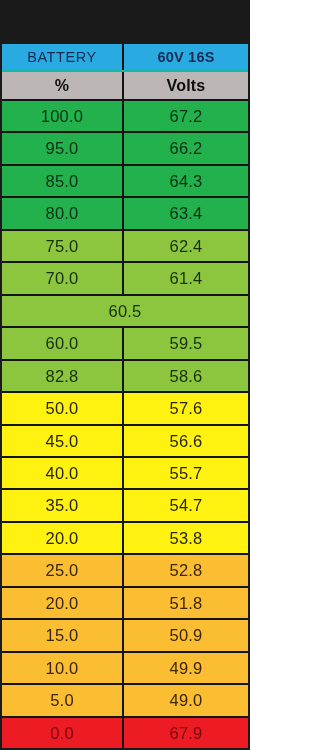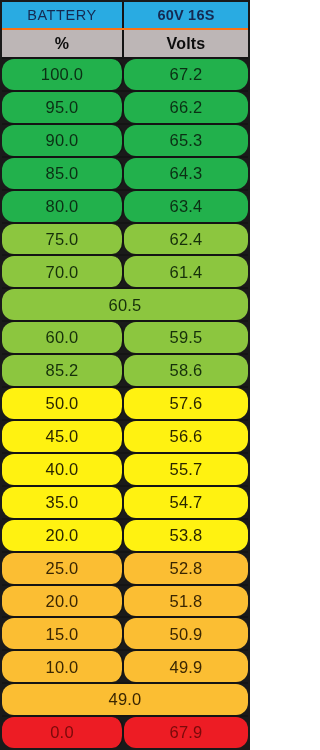--- a/index.html
+++ b/index.html
@@ -48,21 +48,22 @@
     width: 122px;
     border-right: 2px solid #141414;
   }
   .cell.col-volts {
     flex: 1 1 auto;
   }
 
   
   .row.header-main {
     flex: 0 0 28px;
-    border-bottom: 2px solid #f97316;
+    border-bottom: 2px solid #14b8a6;
+    margin-top: 42px;
   }
   .row.header-main .cell {
     background: #29abe2;
     color: #152a52;
     font-size: 14.5px;
   }
   .row.header-main .cell.col-pct {
     font-weight: 400;
     letter-spacing: 0.6px;
   }
@@ -80,21 +81,20 @@
     background: #bdb6b6;
     color: #0d0d0d;
     font-weight: 700;
     font-size: 16px;
   }
 
   
   .row.data .cell {
     font-size: 16.5px;
     font-weight: 400;
-    border-radius: 12px;
   }
 
   .row.data.band-green-dark .cell {
     background: #22b14c;
     color: #0b2f14;
   }
   .row.data.band-green-light .cell {
     background: #8cc63f;
     color: #16300a;
   }
@@ -129,24 +129,20 @@
 
   <div class="row data band-green-dark">
       <div class="cell col-pct">100.0</div>
       <div class="cell col-volts">67.2</div>
     </div>
     <div class="row data band-green-dark">
       <div class="cell col-pct">95.0</div>
       <div class="cell col-volts">66.2</div>
     </div>
     <div class="row data band-green-dark">
-      <div class="cell col-pct">90.0</div>
-      <div class="cell col-volts">65.3</div>
-    </div>
-    <div class="row data band-green-dark">
       <div class="cell col-pct">85.0</div>
       <div class="cell col-volts">64.3</div>
     </div>
     <div class="row data band-green-dark">
       <div class="cell col-pct">80.0</div>
       <div class="cell col-volts">63.4</div>
     </div>
     <div class="row data band-green-light">
       <div class="cell col-pct">75.0</div>
       <div class="cell col-volts">62.4</div>
@@ -156,21 +152,21 @@
       <div class="cell col-volts">61.4</div>
     </div>
     <div class="row data band-green-light">
       <div class="cell col-volts">60.5</div>
     </div>
     <div class="row data band-green-light">
       <div class="cell col-pct">60.0</div>
       <div class="cell col-volts">59.5</div>
     </div>
     <div class="row data band-green-light">
-      <div class="cell col-pct">85.2</div>
+      <div class="cell col-pct">82.8</div>
       <div class="cell col-volts">58.6</div>
     </div>
     <div class="row data band-yellow">
       <div class="cell col-pct">50.0</div>
       <div class="cell col-volts">57.6</div>
     </div>
     <div class="row data band-yellow">
       <div class="cell col-pct">45.0</div>
       <div class="cell col-volts">56.6</div>
     </div>
@@ -196,20 +192,21 @@
     </div>
     <div class="row data band-orange">
       <div class="cell col-pct">15.0</div>
       <div class="cell col-volts">50.9</div>
     </div>
     <div class="row data band-orange">
       <div class="cell col-pct">10.0</div>
       <div class="cell col-volts">49.9</div>
     </div>
     <div class="row data band-orange">
+      <div class="cell col-pct">5.0</div>
       <div class="cell col-volts">49.0</div>
     </div>
     <div class="row data band-red">
       <div class="cell col-pct">0.0</div>
       <div class="cell col-volts">67.9</div>
     </div>
 
 </div>
 
 </body></html>

